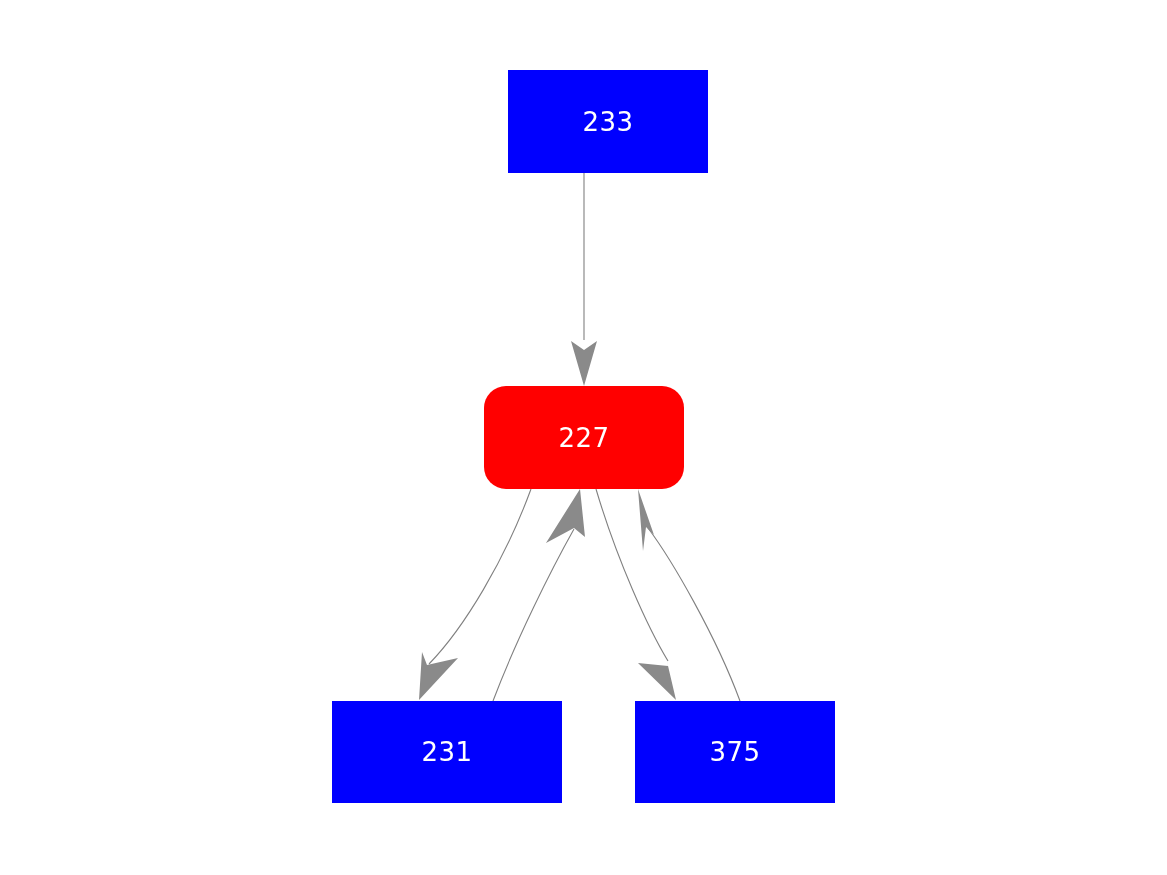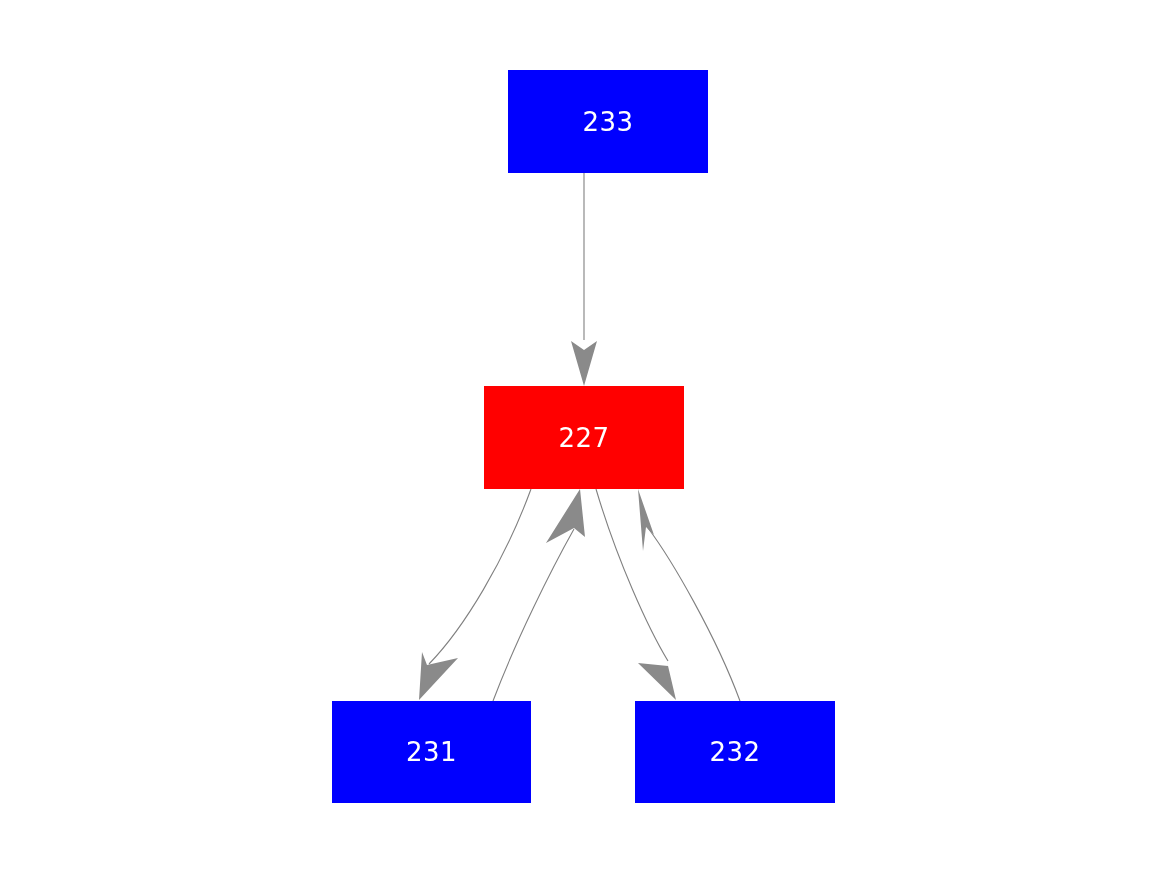--- a/index.html
+++ b/index.html
@@ -72,25 +72,25 @@
     <g>
       <path d="M 740,701 C 716,636 672,560 648,528" fill="none" stroke="#808080" stroke-width="1.1"></path>
       <path d="M 638,489 L 654,535 L 646,527 L 643,551 Z" fill="#8a8a8a" stroke="none"></path>
     </g>
   </svg>
 
   <div class="graph-node" style="left:484px; top:70px; width:200px; height:103px; background:#0000ff;margin-left:24px;">
     <span class="node-label">233</span>
   </div>
 
-  <div class="graph-node" style="left:484px; top:386px; width:200px; height:103px; background:#ff0000;">
+  <div class="graph-node" style="left:484px; top:386px; width:200px; height:103px; background:#ff0000;border-radius:22px;">
     <span class="node-label">227</span>
   </div>
 
-  <div class="graph-node" style="left:332px; top:701px; width:199px; height:102px; background:#0000ff;">
+  <div class="graph-node" style="left:332px; top:701px; width:230px; height:102px; background:#0000ff;">
     <span class="node-label">231</span>
   </div>
 
   <div class="graph-node" style="left:635px; top:701px; width:200px; height:102px; background:#0000ff;">
-    <span class="node-label">232</span>
+    <span class="node-label">375</span>
   </div>
 
 </div>
 
 </body></html>

